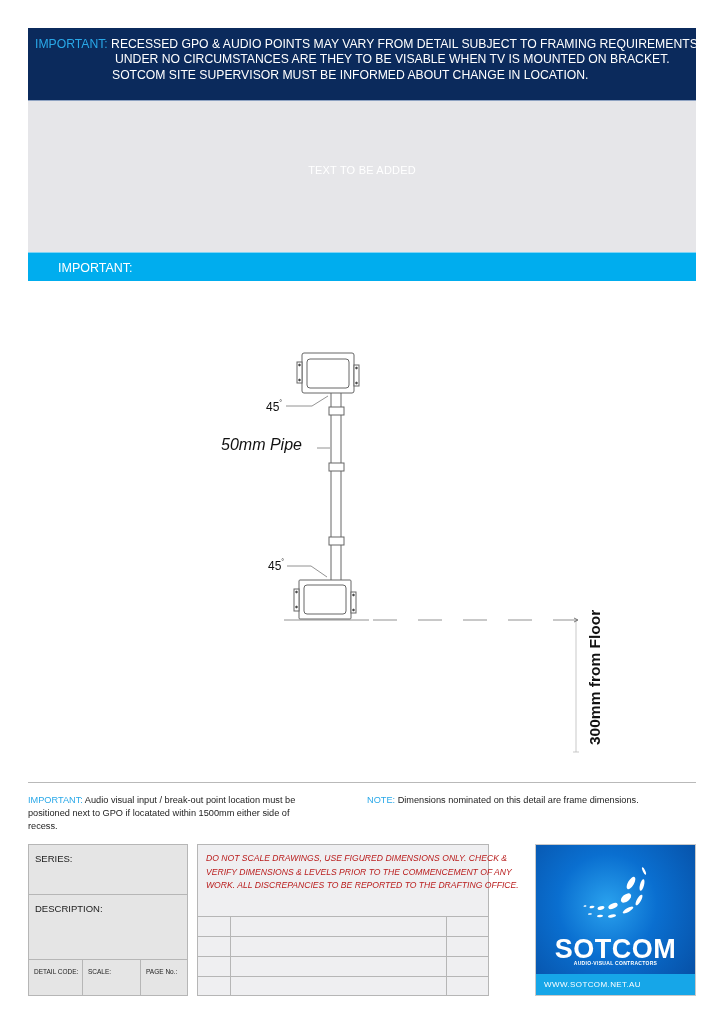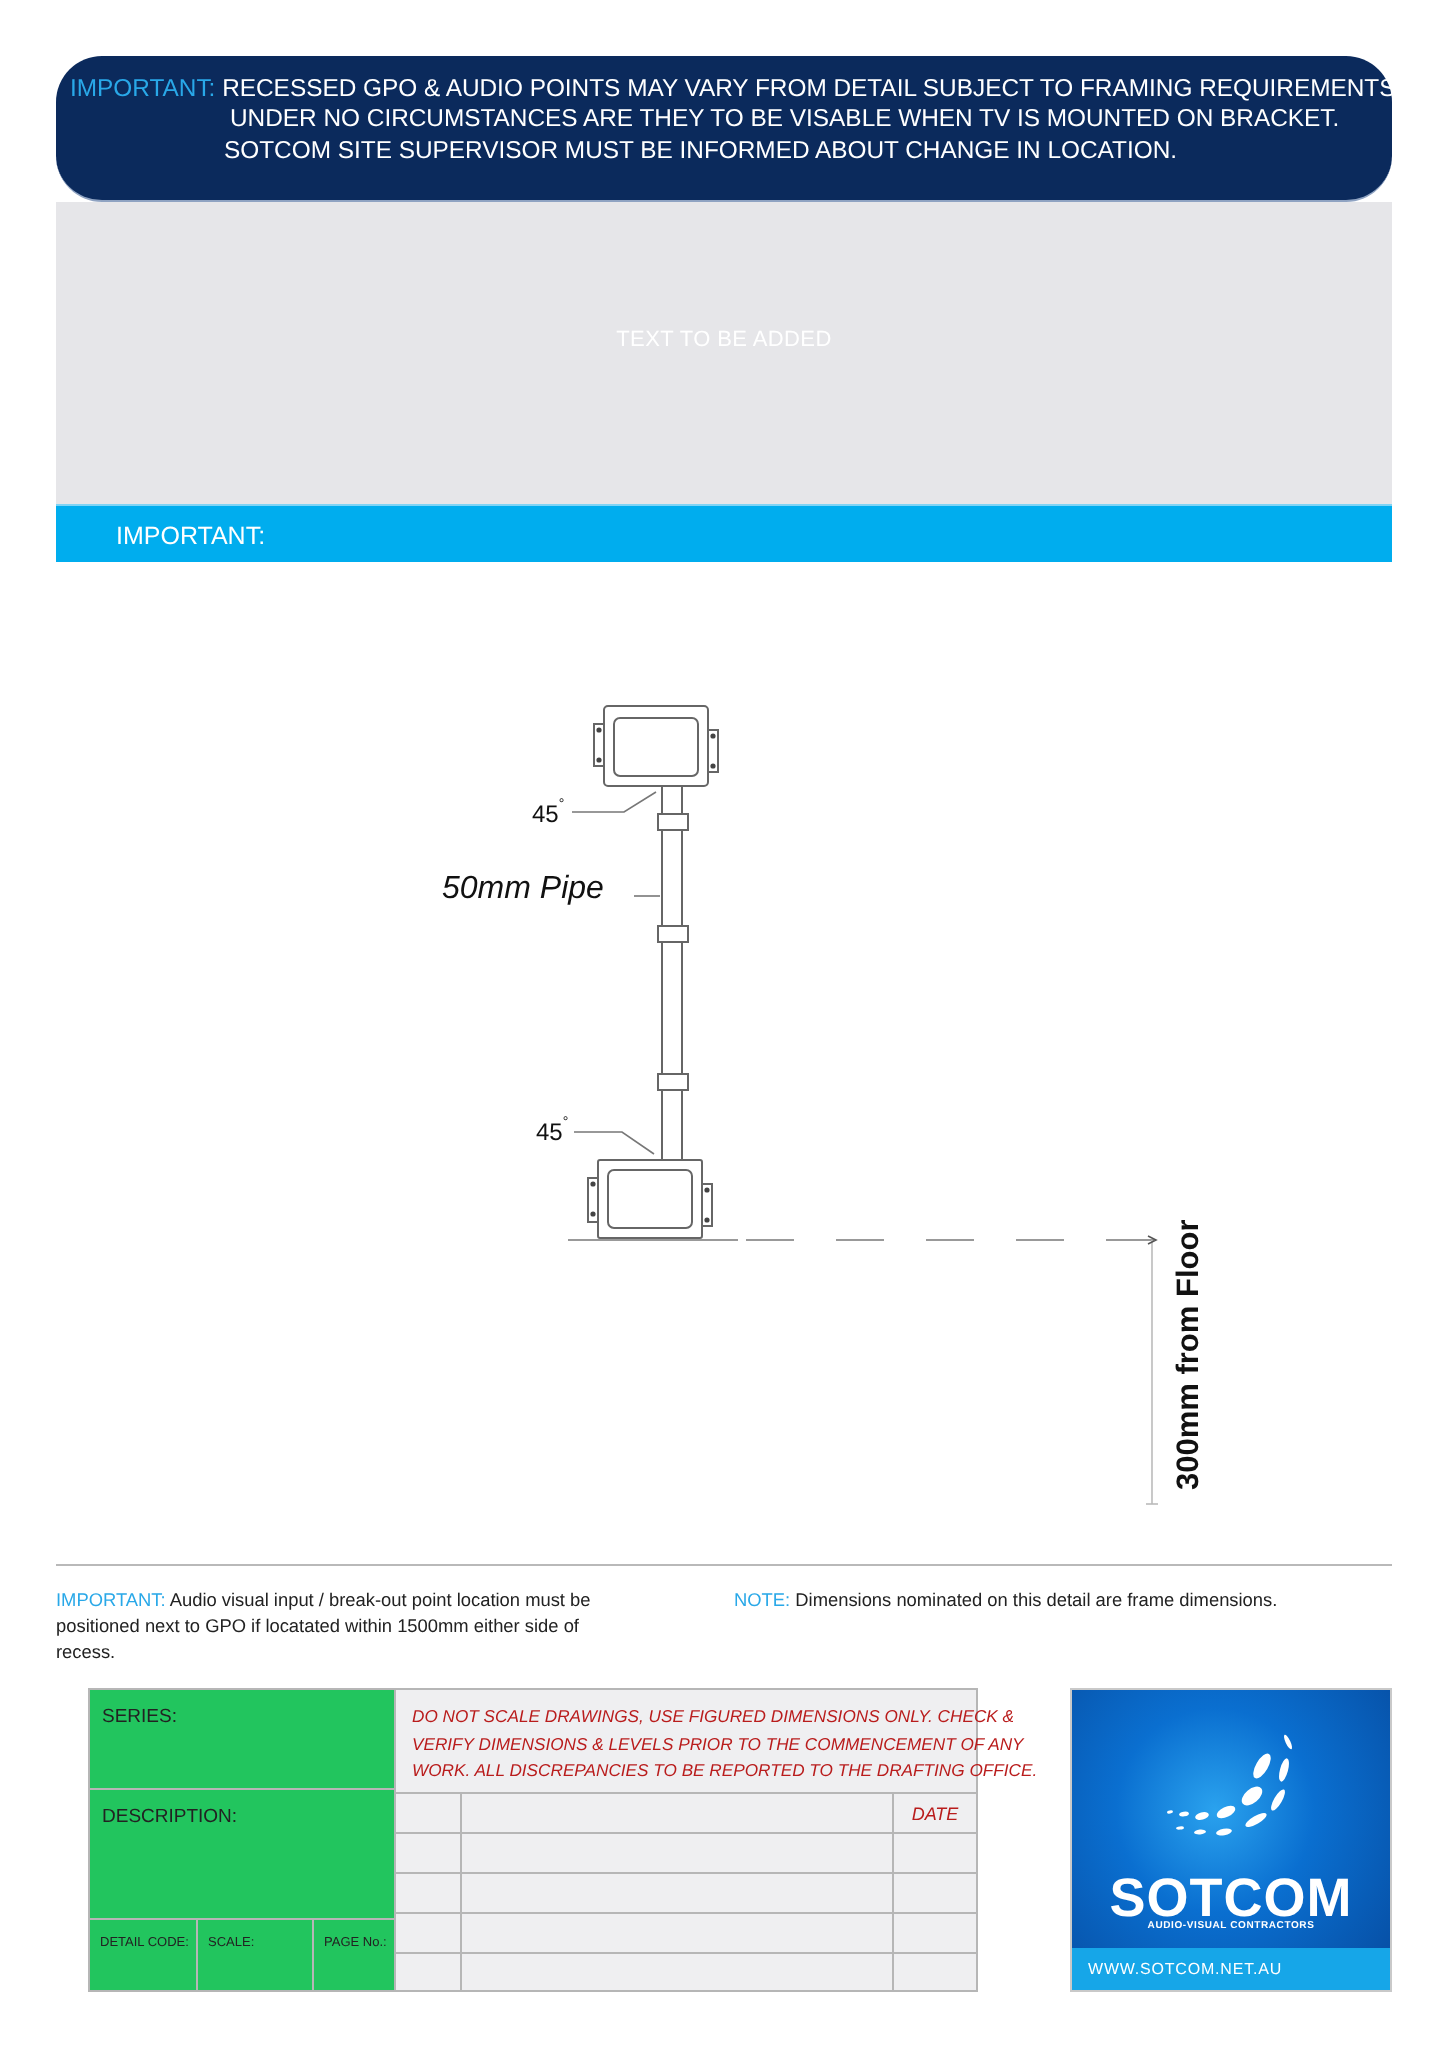--- a/index.html
+++ b/index.html
@@ -6,21 +6,21 @@
   body {
     width: 724px; height: 1024px; background: #ffffff; position: relative;
     font-family: "Liberation Sans", "DejaVu Sans", sans-serif; overflow: hidden;
   }
   .abs { position: absolute; }
 
   
   .top-banner {
     left: 28px; top: 28px; width: 668px; height: 72px;
     background: #0b2a5c; border-bottom: 1px solid #8fa3c2;
-    color: #ffffff; font-size: 12.2px; line-height: 15.5px; border-radius: 23px;
+    color: #ffffff; font-size: 12.2px; line-height: 15.5px;
   }
   .top-banner .line { position: absolute; white-space: nowrap; }
   .top-banner .accent { color: #29a8e8; }
 
   .grey-panel {
     left: 28px; top: 101px; width: 668px; height: 169px;
     background: #e6e6e9;
   }
   .grey-panel .placeholder {
     position: absolute; left: 0; right: 0; top: 63px;
@@ -51,22 +51,22 @@
     left: 28px; top: 794px; width: 290px; font-size: 9.2px; line-height: 13px; color: #222;
   }
   .note-right {
     left: 367px; top: 794px; width: 330px; font-size: 9.2px; line-height: 13px; color: #222;
   }
   .accent-small { color: #29a8e8; }
 
   
   .tb-left {
     left: 28px; top: 844px; width: 160px; height: 152px;
-    background: #22c55e; border: 1px solid #b6b6b6; box-sizing: border-box;
-    font-size: 9.5px; color: #222; margin-left: 16px;
+    background: #e5e5e5; border: 1px solid #b6b6b6; box-sizing: border-box;
+    font-size: 9.5px; color: #222;
   }
   .tb-left .row { position: absolute; left: 0; width: 100%; box-sizing: border-box; }
   .tb-left .r1 { top: 0; height: 50px; border-bottom: 1px solid #b6b6b6; }
   .tb-left .r2 { top: 50px; height: 65px; border-bottom: 1px solid #b6b6b6; }
   .tb-left .r3 { top: 115px; height: 36px; }
   .tb-left .lbl { position: absolute; left: 6px; top: 8px; }
   .tb-left .cell { position: absolute; top: 0; height: 36px; box-sizing: border-box; }
   .tb-left .cell span { position: absolute; left: 5px; top: 8px; font-size: 6.5px; }
   .tb-left .c1 { left: 0; width: 54px; border-right: 1px solid #b6b6b6; }
   .tb-left .c2 { left: 54px; width: 58px; border-right: 1px solid #b6b6b6; }
@@ -209,25 +209,20 @@
         <span>SCALE:</span>
       </div>
     <div class="cell c3">
         <span>PAGE No.:</span>
       </div>
   </div>
 </div>
 
 <div class="abs tb-mid">
   <div class="disclaimer">DO NOT SCALE DRAWINGS, USE FIGURED DIMENSIONS ONLY. CHECK &amp; VERIFY DIMENSIONS &amp; LEVELS PRIOR TO THE COMMENCEMENT OF ANY WORK. ALL DISCREPANCIES TO BE REPORTED TO THE DRAFTING OFFICE.</div>
-  <div class="grid-row" style="top:51px;">
-    <div class="col-a"></div>
-      <div class="col-b"></div>
-    <div class="col-c">DATE</div>
-  </div>
   <div class="grid-row" style="top:71px;">
       <div class="col-a"></div>
       <div class="col-b"></div>
       <div class="col-c"></div>
     </div>
   <div class="grid-row" style="top:91px;">
       <div class="col-a"></div>
       <div class="col-b"></div>
       <div class="col-c"></div>
     </div>

